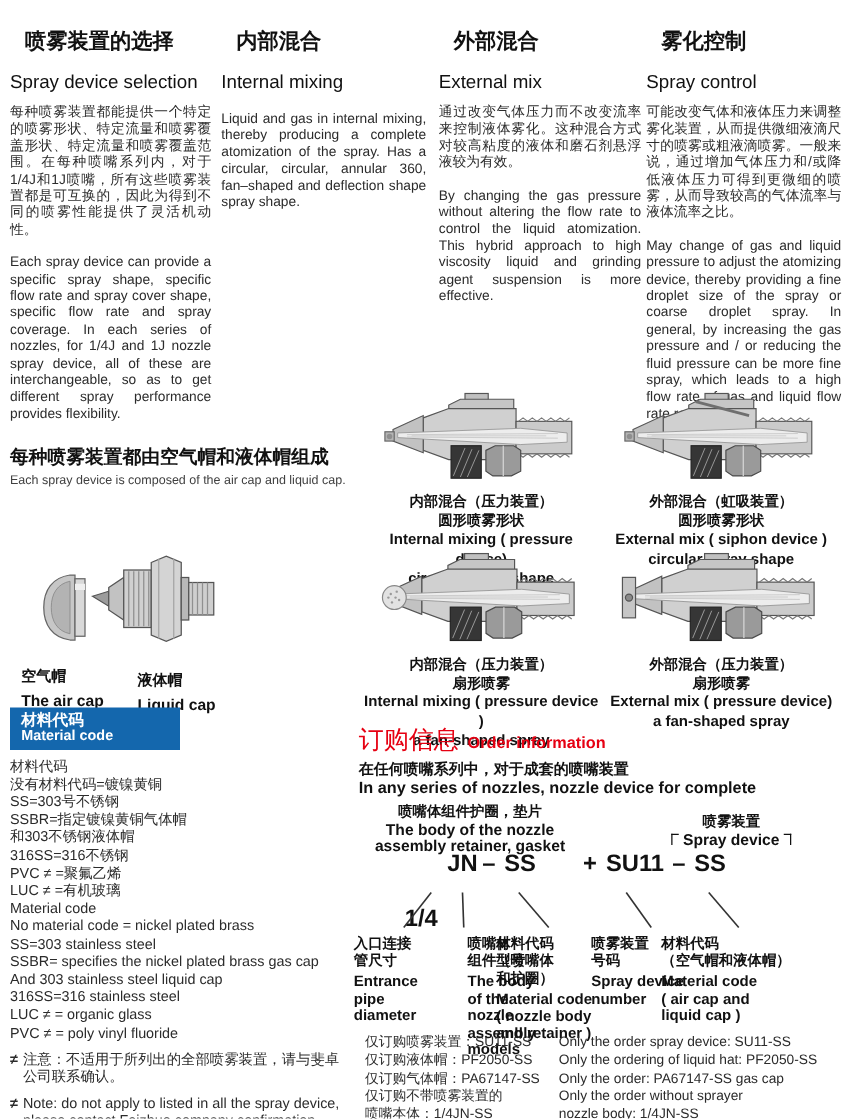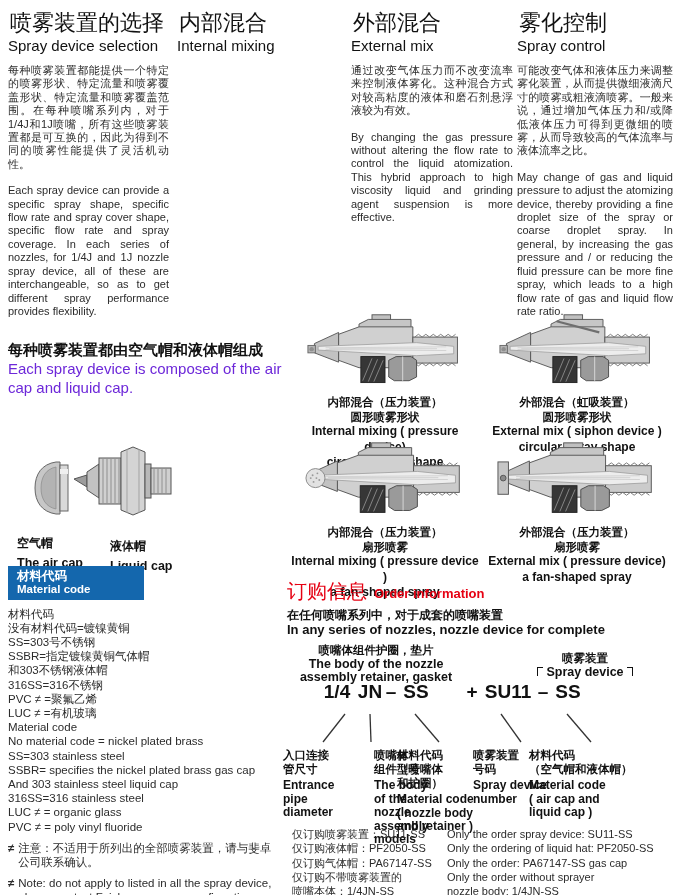--- a/index.html
+++ b/index.html
@@ -1,27 +1,27 @@
 <!DOCTYPE html>
 <html><head>
 <meta charset="utf-8">
 <style>
   html,body{margin:0;padding:0;background:#fff;}
   .page{position:relative;width:679px;height:895px;background:#ffffff;overflow:hidden;
         font-family:"Liberation Sans","DejaVu Sans",sans-serif;color:#222;}
   
   .col{position:absolute;top:10px;}
-  .col h1{margin:2px;font-size:22px;line-height:22px;font-weight:normal;color:#111;}
+  .col h1{margin:12px;font-size:17px;line-height:22px;font-weight:bold;color:#111;}
   .col h2{margin:0 0 8px 0;font-size:15px;line-height:20px;font-weight:normal;color:#111;}
   .col p{margin:0;font-size:11px;line-height:13.4px;text-align:justify;color:#2b2b2b;}
   .col p.en{margin-top:13px;}
   
-  .comp{position:absolute;left:8px;top:340px;width:276px;}
+  .comp{position:absolute;left:8px;top:356px;width:276px;}
   .comp .t-cn{font-size:15px;font-weight:bold;line-height:20px;color:#111;}
-  .comp .t-en{font-size:15px;line-height:18.5px;color:#6d28d9;}
+  .comp .t-en{font-size:10px;line-height:18.5px;color:#404040;}
   .caps-row{position:relative;height:190px;}
   .caps-row .lbl{position:absolute;font-weight:bold;color:#111;}
   .lbl-cn{font-size:12px;} .lbl-en{font-size:12.5px;}
   
   .diagram{position:absolute;text-align:center;}
   .diagram .cap-cn{font-size:11.5px;font-weight:bold;line-height:14.5px;color:#111;}
   .diagram .cap-en{font-size:12px;font-weight:bold;line-height:15.5px;color:#111;}
   .diagram svg{display:block;margin:0 auto 5px auto;}
   
   .material{position:absolute;left:8px;top:566px;width:274px;}
@@ -63,20 +63,21 @@
 
   <section class="col" style="left:8px;width:161px;">
     <h1>喷雾装置的选择</h1>
     <h2>Spray device selection</h2>
     <p class="cn">每种喷雾装置都能提供一个特定的喷雾形状、特定流量和喷雾覆盖形状、特定流量和喷雾覆盖范围。在每种喷嘴系列内，对于1/4J和1J喷嘴，所有这些喷雾装置都是可互换的，因此为得到不同的喷雾性能提供了灵活机动性。</p>
     <p class="en">Each spray device can provide a specific spray shape, specific flow rate and spray cover shape, specific flow rate and spray coverage. In each series of nozzles, for 1/4J and 1J nozzle spray device, all of these are interchangeable, so as to get different spray performance provides flexibility.</p>
   </section>
   <section class="col" style="left:177px;width:164px;">
     <h1>内部混合</h1>
     <h2>Internal mixing</h2>
+    <p class="en">Liquid and gas in internal mixing, thereby producing a complete atomization of the spray. Has a circular, circular, annular 360, fan–shaped and deflection shape spray shape.</p>
   </section>
   <section class="col" style="left:351px;width:162px;">
     <h1>外部混合</h1>
     <h2>External mix</h2>
     <p class="cn">通过改变气体压力而不改变流率来控制液体雾化。这种混合方式对较高粘度的液体和磨石剂悬浮液较为有效。</p>
     <p class="en">By changing the gas pressure without altering the flow rate to control the liquid atomization. This hybrid approach to high viscosity liquid and grinding agent suspension is more effective.</p>
   </section>
   <section class="col" style="left:517px;width:156px;">
     <h1>雾化控制</h1>
     <h2>Spray control</h2>
@@ -258,21 +259,21 @@
       <div class="tl-cn">喷嘴体组件护圈，垫片</div>
       <div class="tl-en">The body of the nozzle
 assembly retainer, gasket</div>
     </div>
     <div class="toplabel" style="left:232px;top:74px;width:132px;">
       <div class="tl-cn">喷雾装置</div>
       <div class="tl-en"><span class="bracket">Spray device</span></div>
     </div>
 
     <div class="formula">
-      <span style="left:50px;">1/4</span>
+      <span style="left:50px;margin-top:44px;">1/4</span>
       <span style="left:83px;">JN</span>
       <span style="left:104px;">–</span>
       <span style="left:129px;">SS</span>
       <span style="left:185px;">+</span>
       <span style="left:221px;">SU11</span>
       <span style="left:256px;">–</span>
       <span style="left:281px;">SS</span>
     </div>
 
     <svg class="connectors" width="390" height="34" viewBox="0 0 390 34">

